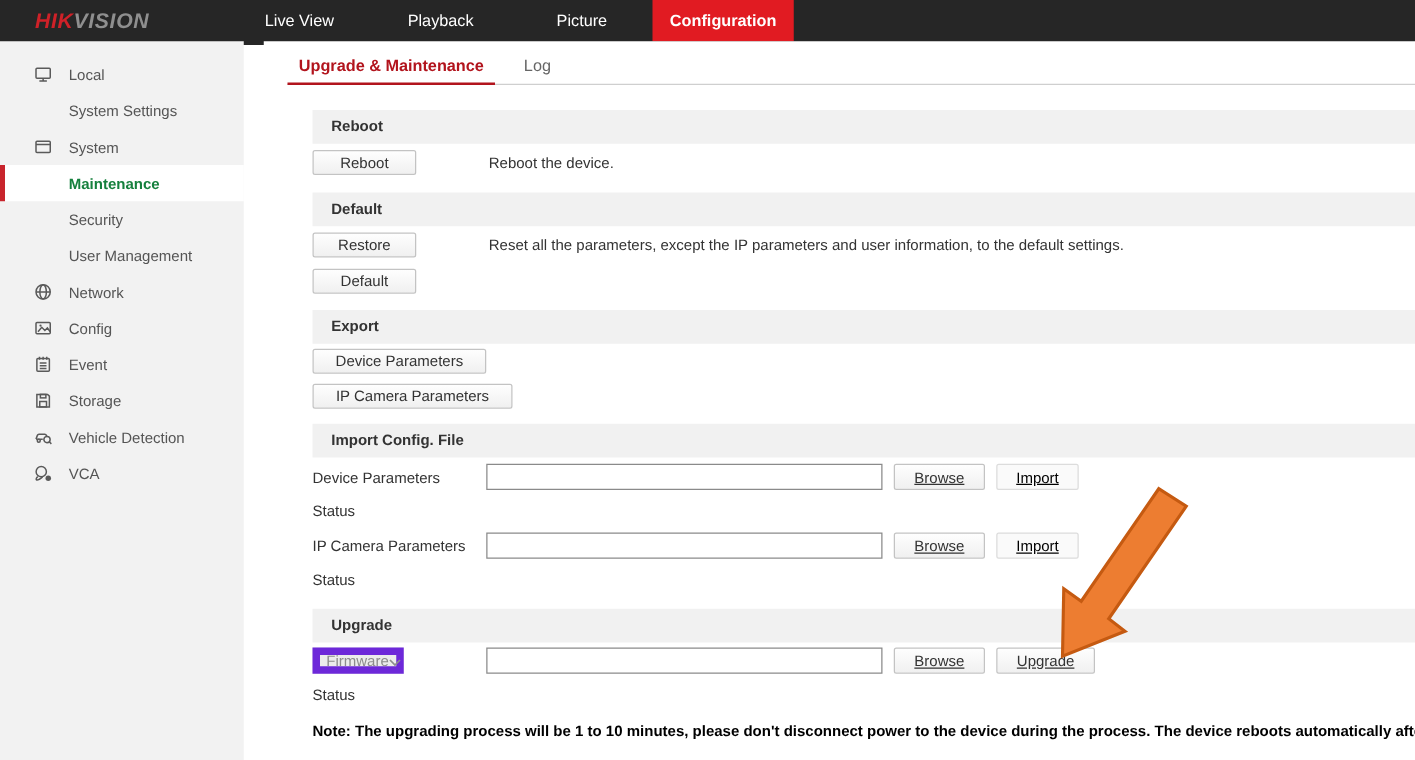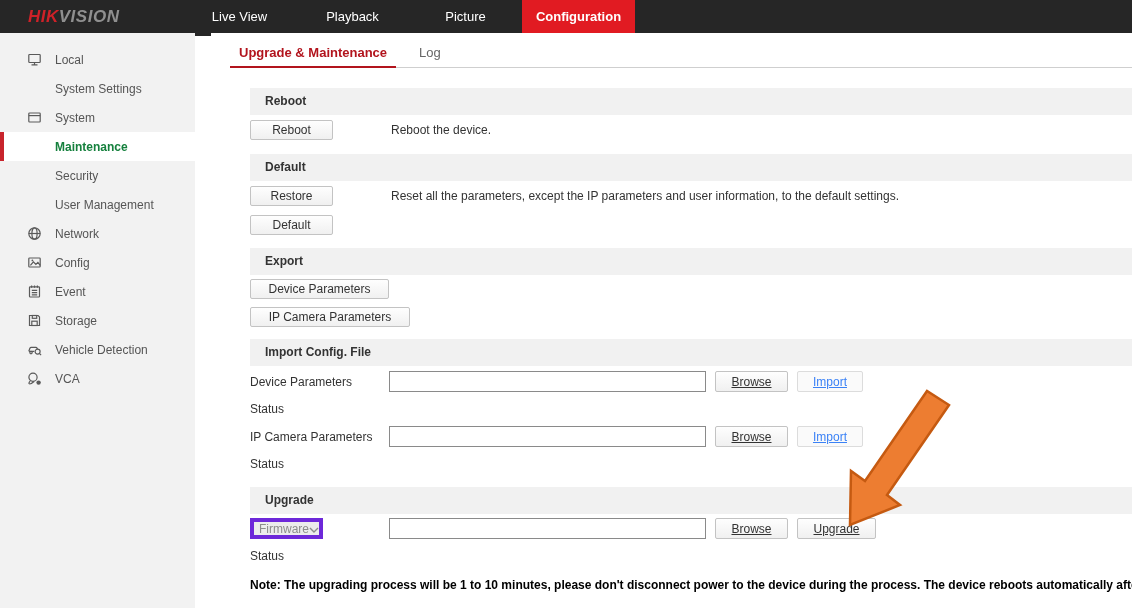--- a/index.html
+++ b/index.html
@@ -38,26 +38,26 @@
   .sec-h { height:27px; line-height:27px; background:#f1f1f1; padding-left:15px;
            font-weight:bold; color:#333; }
   .btn-row { display:flex; align-items:center; height:20px; }
   .form-row { display:flex; align-items:center; height:21px; }
   .f-label { width:139px; flex:0 0 139px; }
   .desc { margin-left:58px; }
   .btn { height:20px; background:linear-gradient(#fefefe,#f0f0f0); border:1px solid #c3c3c3;
          border-radius:2px; font-family:"Liberation Sans",sans-serif; font-size:12px;
          color:#333; text-align:center; cursor:pointer; padding:0; }
   .btn.h21 { height:21px;text-decoration:underline; }
-  .btn.disabled { background:#fafafa; border-color:#dcdcdc; color:#3b82f6; }
+  .btn.disabled { background:#fafafa; border-color:#dcdcdc; color:#000000; }
   .w83{width:83px} .w139{width:139px} .w160{width:160px} .w73{width:73px} .w66{width:66px} .w79{width:79px}
   .ml9 { margin-left:9px; }
   input.txt { width:317px; height:21px; border:1px solid #8a8a8a; background:#fff;
               font-family:"Liberation Sans",sans-serif; font-size:12px; padding:0 4px; }
-  .select { width:73px; height:21px; background:#ececec; border:4px solid #6d28d9;
+  .select { width:73px; height:21px; background:#ececec; border:6px solid #6d28d9;
             color:#8c8c8c; display:flex; align-items:center; justify-content:space-between;
             padding:0 5px; cursor:pointer; }
   .select + input.txt { margin-left:66px; }
   .status-row { height:14px; }
   .note { font-weight:bold; color:#000; white-space:nowrap; }
   .mt4{margin-top:4px} .mt5{margin-top:5px} .mt8{margin-top:8px} .mt9{margin-top:9px}
   .mt10{margin-top:10px} .mt12{margin-top:12px} .mt13{margin-top:13px} .mt14{margin-top:14px}
   .mt15{margin-top:15px} .mt16{margin-top:16px} .mt20{margin-top:20px}
   .arrow-layer { position:absolute; left:815px; top:385px; width:150px; height:160px;
                  z-index:10; pointer-events:none; }

